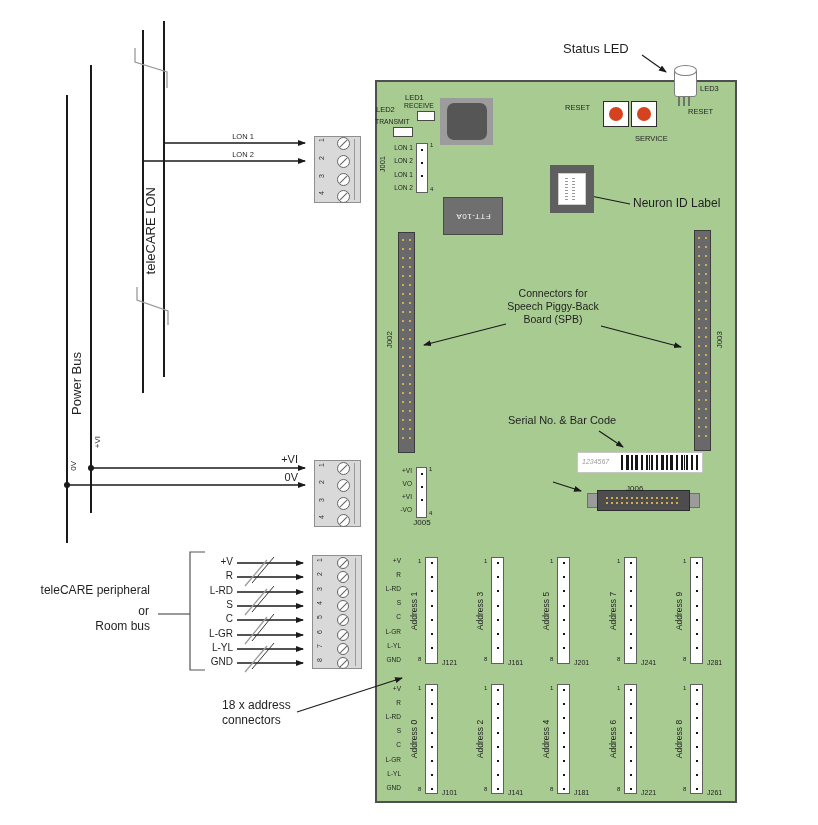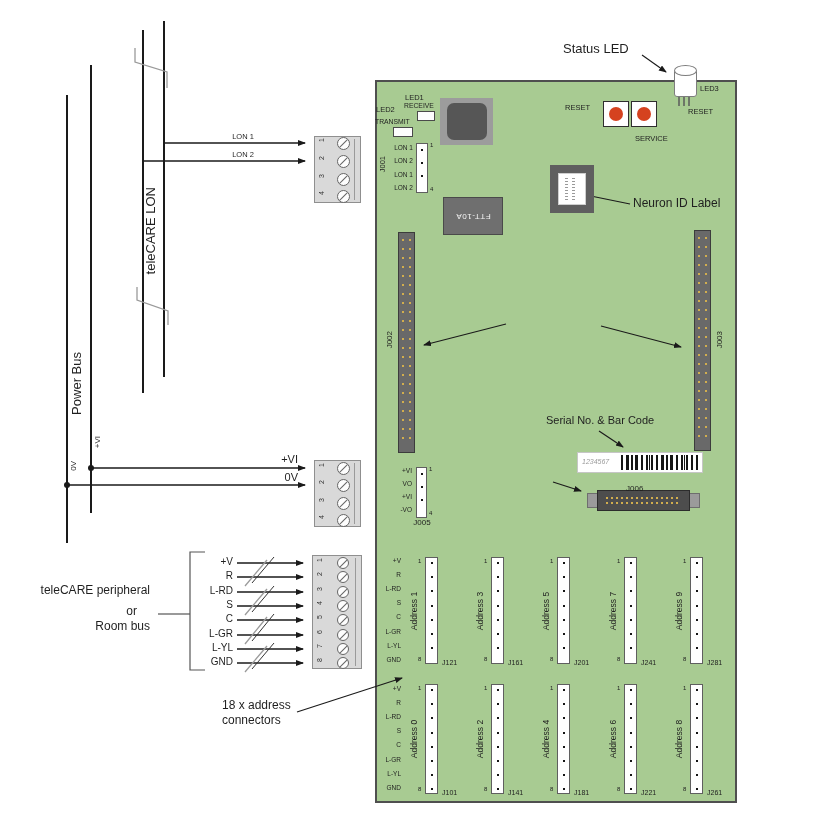--- a/index.html
+++ b/index.html
@@ -146,21 +146,21 @@
   <div class="vlabel f8" style="left:69px;top:461px;">0V</div>
   <div class="vlabel f8" style="left:93px;top:436px;">+VI</div>
   <div class="vlabel f125" style="left:144px;top:187px;">teleCARE LON</div>
 
   <div class="txt f75 c" style="left:225px;top:133px;width:36px;">LON 1</div>
   <div class="txt f75 c" style="left:225px;top:151px;width:36px;">LON 2</div>
   <div class="txt f11 r" style="left:258px;top:453px;width:40px;">+VI</div>
   <div class="txt f11 r" style="left:258px;top:471px;width:40px;">0V</div>
 
   <div class="txt f12 r" style="left:28px;top:583px;width:122px;">teleCARE peripheral</div>
-  <div class="txt f12 r" style="left:28px;top:604px;width:109px;">or</div>
+  <div class="txt f12 r" style="left:40px;top:604px;width:109px;">or</div>
   <div class="txt f12 r" style="left:28px;top:619px;width:122px;">Room bus</div>
 
   <div class="txt f10 r" style="left:195px;top:556px;width:38px;">+V</div>
   <div class="txt f10 r" style="left:195px;top:570px;width:38px;">R</div>
   <div class="txt f10 r" style="left:195px;top:585px;width:38px;">L-RD</div>
   <div class="txt f10 r" style="left:195px;top:599px;width:38px;">S</div>
   <div class="txt f10 r" style="left:195px;top:613px;width:38px;">C</div>
   <div class="txt f10 r" style="left:195px;top:628px;width:38px;">L-GR</div>
   <div class="txt f10 r" style="left:195px;top:642px;width:38px;">L-YL</div>
   <div class="txt f10 r" style="left:195px;top:656px;width:38px;">GND</div>
@@ -236,21 +236,26 @@
         <div class="screw"></div>
       </div>
     <div class="trow" style="top:101px;">
         <span class="tnum">8</span>
         <div class="screw"></div>
       </div>
   </div>
 
   <div class="txt f125" style="left:563px;top:42px;">Status LED</div>
   <div class="txt f12" style="left:633px;top:196px;">Neuron ID Label</div>
-  <div class="txt f11" style="left:508px;top:414px;margin-left:38px;">Serial No. &amp; Bar Code</div>
+  <div class="abs c" style="left:492px;top:287px;width:122px;">
+    <div class="f10" style="font-size:10.5px;line-height:13px;">Connectors for</div>
+    <div class="f10" style="font-size:10.5px;line-height:13px;">Speech Piggy-Back</div>
+    <div class="f10" style="font-size:10.5px;line-height:13px;">Board (SPB)</div>
+  </div>
+  <div class="txt f11" style="left:508px;top:414px;">Serial No. &amp; Bar Code</div>
 
   <div class="txt f75" style="left:405px;top:94px;">LED1</div>
   <div class="txt" style="left:404px;top:102px;font-size:6.8px;">RECEIVE</div>
   <div class="ledrect" style="left:417px;top:111px;width:18px;height:10px;"></div>
   <div class="txt f75" style="left:376px;top:106px;">LED2</div>
   <div class="txt" style="left:375px;top:118px;font-size:6.8px;">TRANSMIT</div>
   <div class="ledrect" style="left:393px;top:127px;width:20px;height:10px;"></div>
 
   <div class="chipout">
       <div class="chipin"></div>

